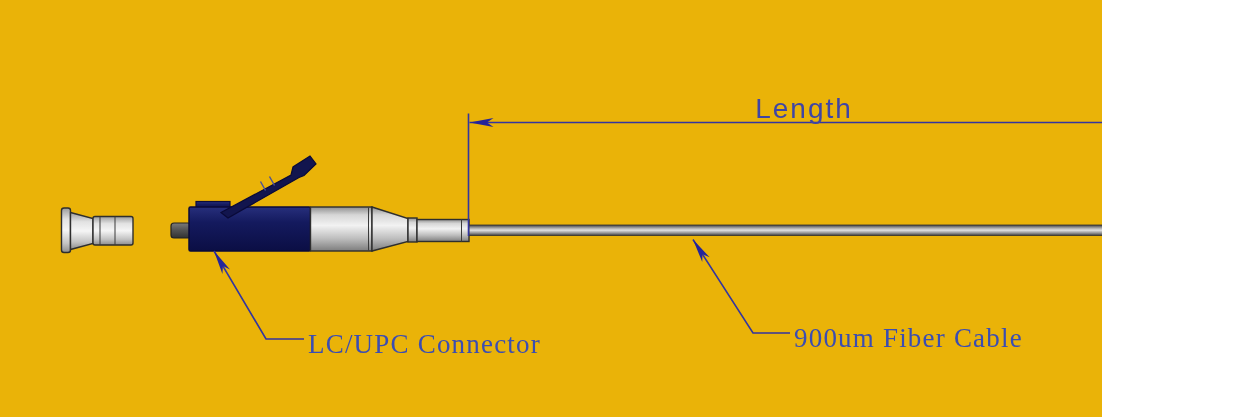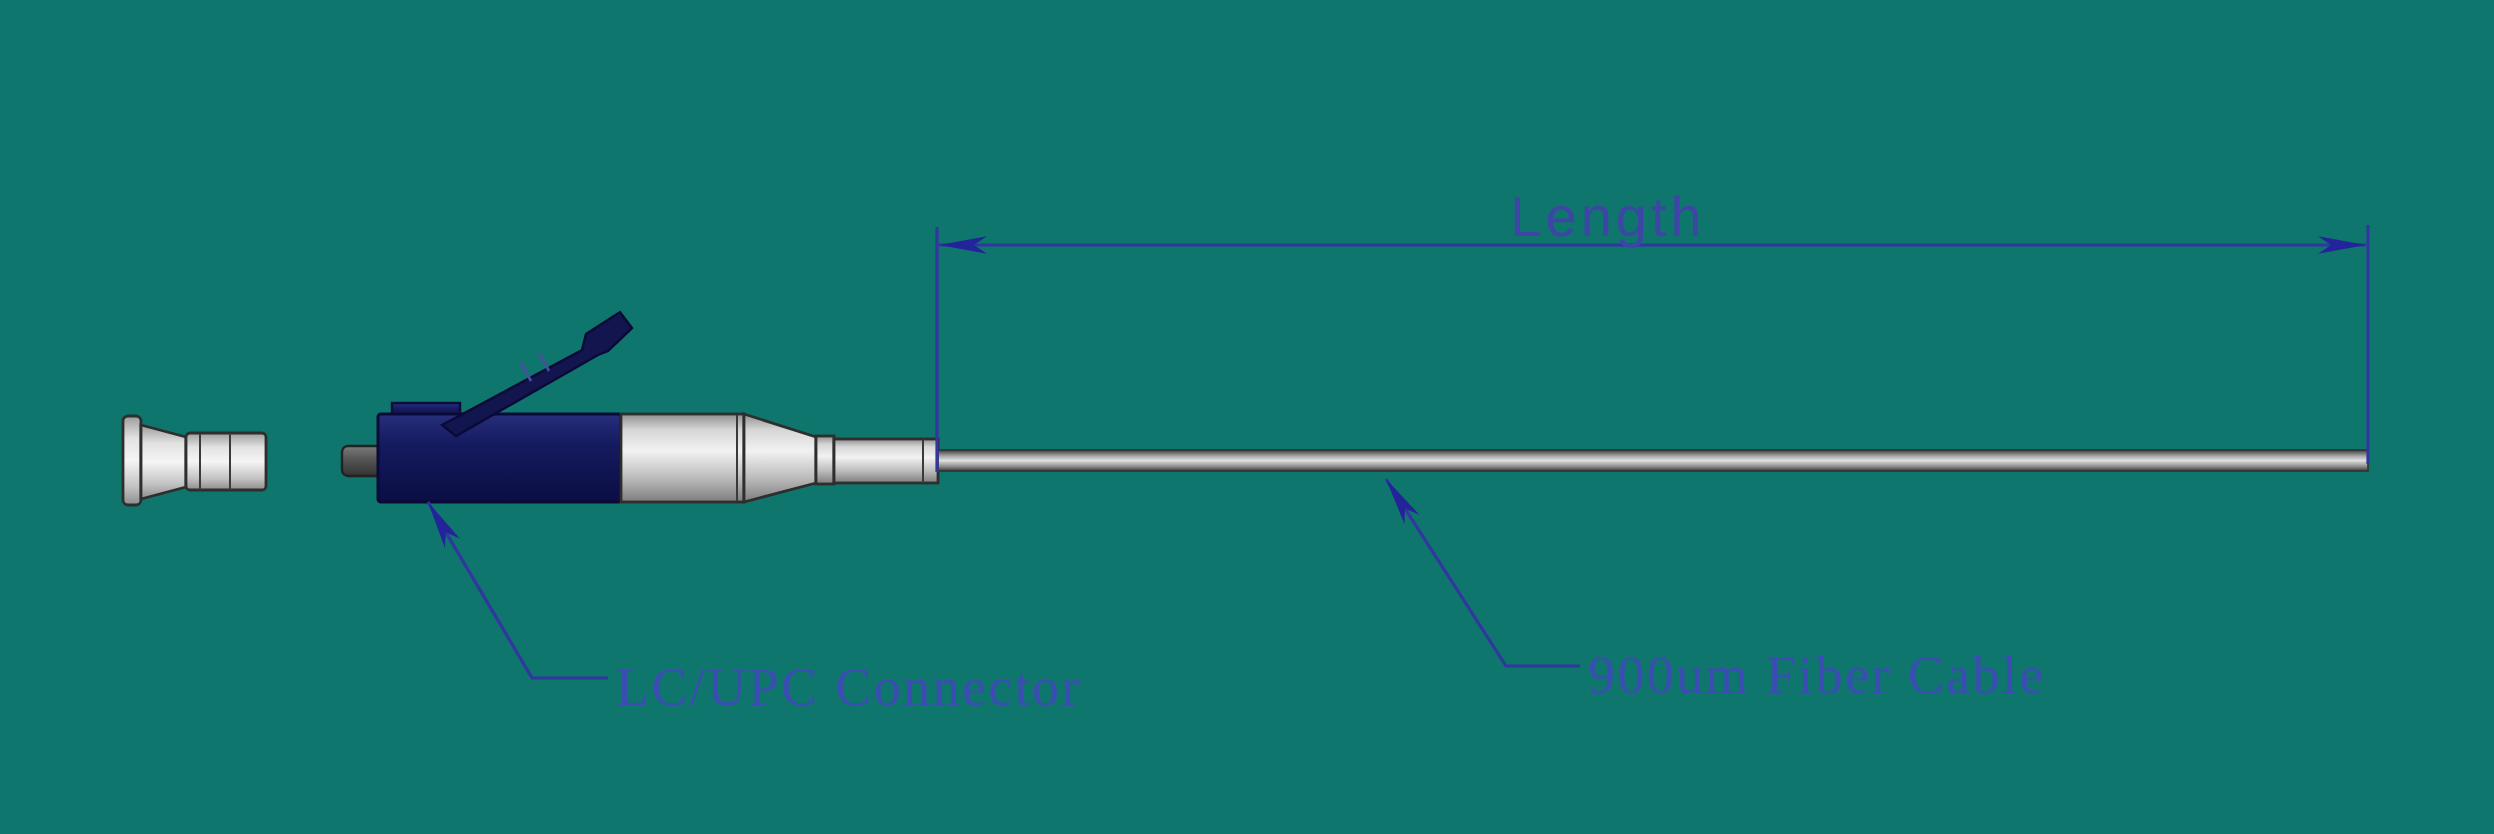--- a/index.html
+++ b/index.html
@@ -3,23 +3,23 @@
 <meta charset="utf-8">
 <style>
   html, body {
     margin: 0;
     padding: 0;
     background: #ffffff;
     font-family: "Liberation Sans", sans-serif;
   }
   .canvas {
     position: relative;
-    width: 1247px;
+    width: 1102px;
     height: 417px;
-    background: #0f766e;
+    background: #eab308;
     overflow: hidden;
   }
   svg { display: block; }
   .dim-text {
     font-family: "Liberation Sans", sans-serif;
     font-size: 28px;
     letter-spacing: 2px;
     font-weight: 400;
   }
   .callout-text {

